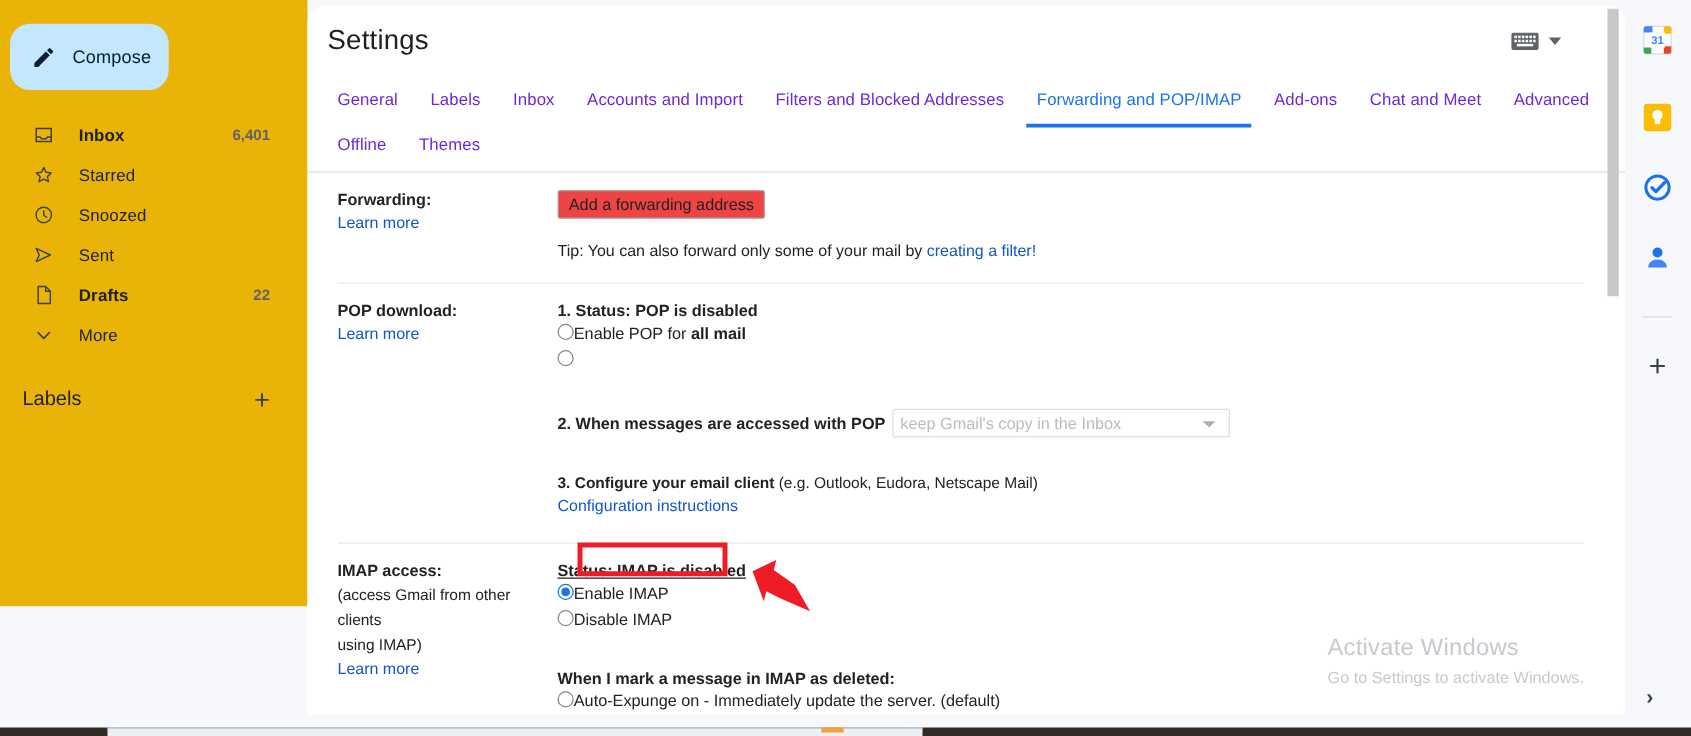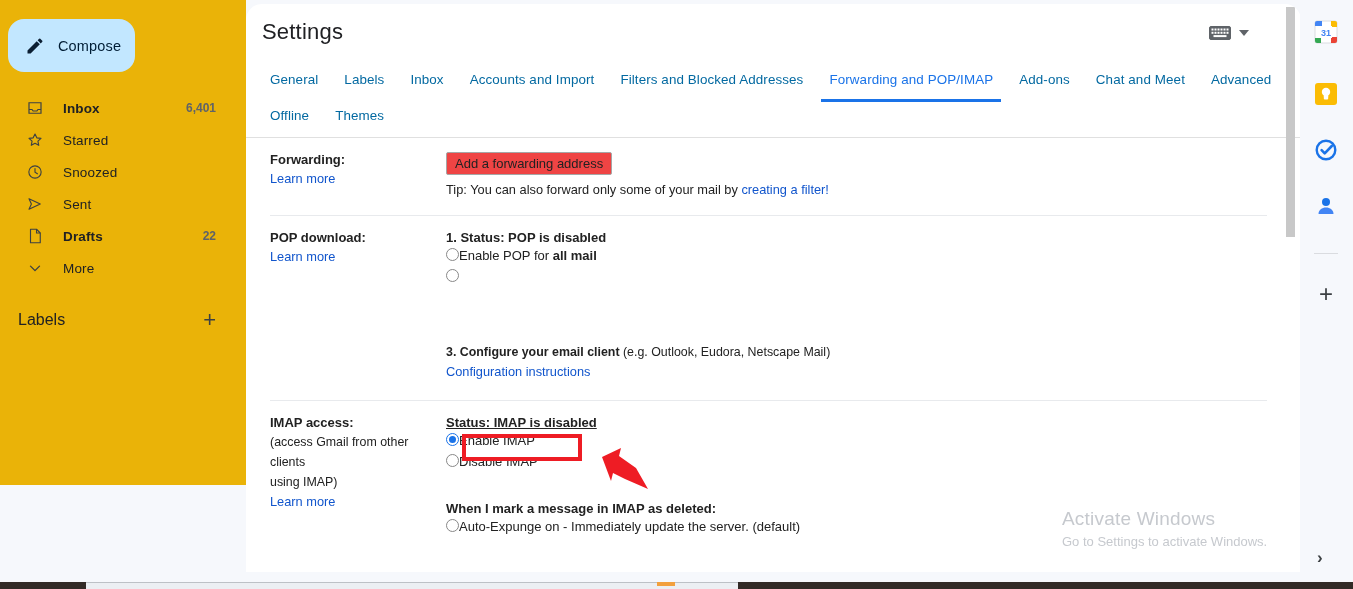--- a/index.html
+++ b/index.html
@@ -66,21 +66,21 @@
     position:absolute; right: 52px; top: 22px;
     display:flex; align-items:center; gap: 8px; cursor:pointer;
   }
   .kbd-caret { width:0;height:0;border-left:5px solid transparent;border-right:5px solid transparent;border-top:6px solid #5f6368; }
 
   .tabs {
     position:absolute; left: 16px; top: 62px; width: 1030px;
     display:flex; flex-wrap: wrap; row-gap: 0px;
   }
   .tab {
-    font-size: 13.4px; color: #0369a1; padding: 6px 8px 12px 8px;
+    font-size: 13.4px; color: #6d28d9; padding: 6px 8px 12px 8px;
     margin-right: 10px; cursor: pointer; white-space: nowrap;
     border-bottom: 3px solid transparent; letter-spacing: .1px;
   }
   .tab:last-child { margin-right:0; }
   .tab.active { color: #1a73e8; border-bottom-color: #1a73e8; }
   .tabs .rowbreak { flex-basis: 100%; height: 0; }
 
   .card-divider {
     position:absolute; left:0; right:0; top:133px; height:1px; background:#e0e0e0;
   }
@@ -100,21 +100,21 @@
   .lbl-plain { font-size: 12.4px; color: #222; line-height: 20px; }
   .link { color: #15c; font-size: 12.8px; text-decoration: none; cursor: pointer; }
 
   .btn-classic {
     font-family:"Liberation Sans", sans-serif;
     font-size: 13px; color: #222;
     background: #ef4444;
     border: 1px solid #a6a6a6; border-radius: 2px;
     padding: 3px 8px; cursor:pointer;
   }
-  .tip { font-size: 12.8px; color: #222; margin-top: 7px; }
+  .tip { font-size: 12.8px; color: #222; margin-top: 18px; }
 
   .bold-inline { font-weight: bold; }
   .h-line { font-size: 13px; color:#222; font-weight:bold; margin-bottom: 3px; }
   .h-line.ul { text-decoration: underline; }
 
   .radio-row { display:flex; align-items:flex-start; gap: 0; height: 21px; font-size: 13px; color:#222; cursor:pointer;}
   .radio {
     width:13px; height:13px; border-radius:50%; border:1px solid #888;
     background:#fff; flex:0 0 13px; position:relative;
   }
@@ -338,20 +338,26 @@
             <span class="radio"></span>
             <span><span>Enable POP for </span><span class="bold-inline">all mail</span></span>
           </div>
 
           <div class="radio-row">
             <span class="radio"></span>
           </div>
 
           <div class="spacer-26"></div>
 
+          <div style="display:flex; align-items:center; gap:6px;">
+            <span class="h-line" style="margin-bottom:0;">2. When messages are accessed with POP</span>
+            <select class="pop-select" disabled="">
+              <option>keep Gmail's copy in the Inbox</option>
+            </select>
+          </div>
 
           <div class="spacer-26"></div>
 
           <div class="lbl-plain">
             <span class="bold-inline">3. Configure your email client</span><span> (e.g. Outlook, Eudora, Netscape Mail)</span>
           </div>
           <a class="link">Configuration instructions</a>
           <div style="height:20px;"></div>
         </div>
       </div>

